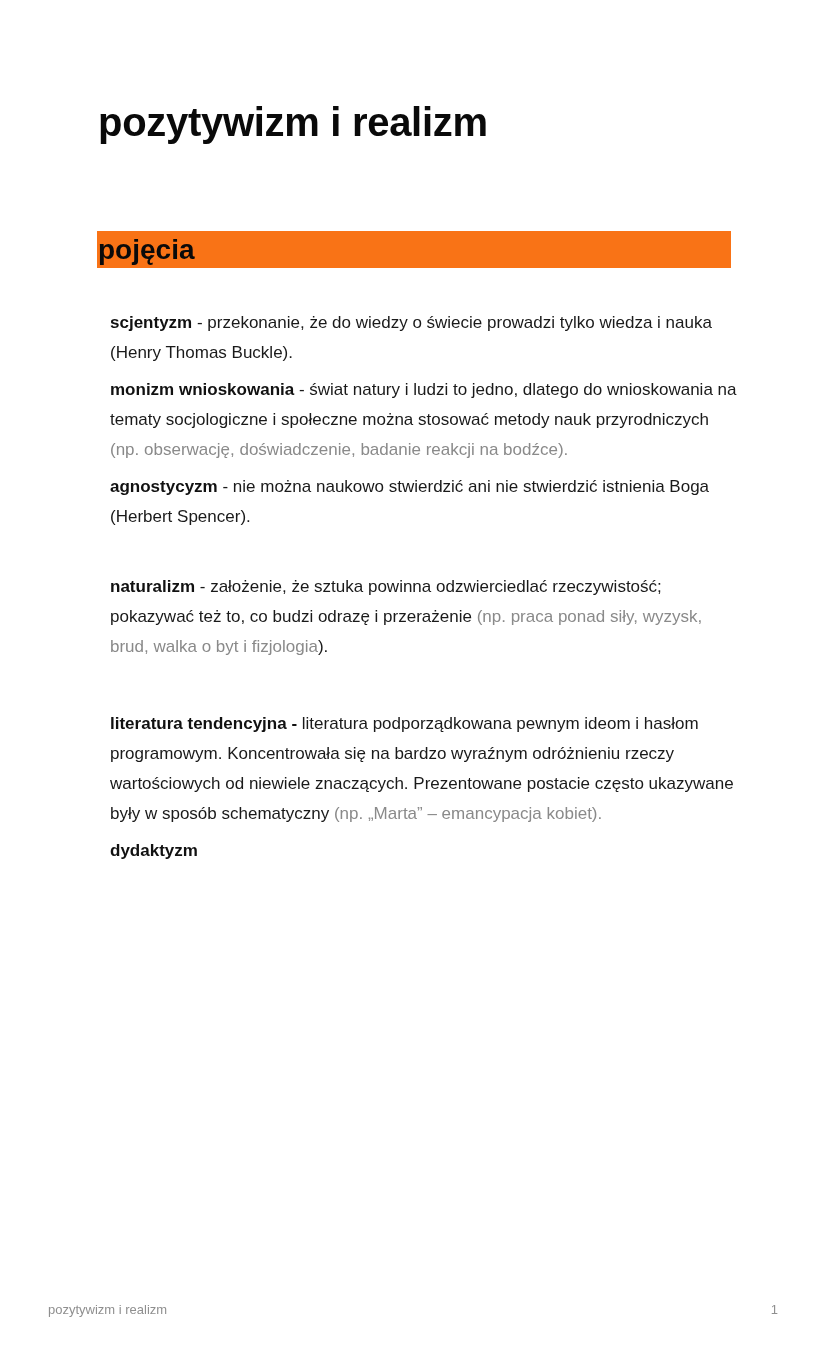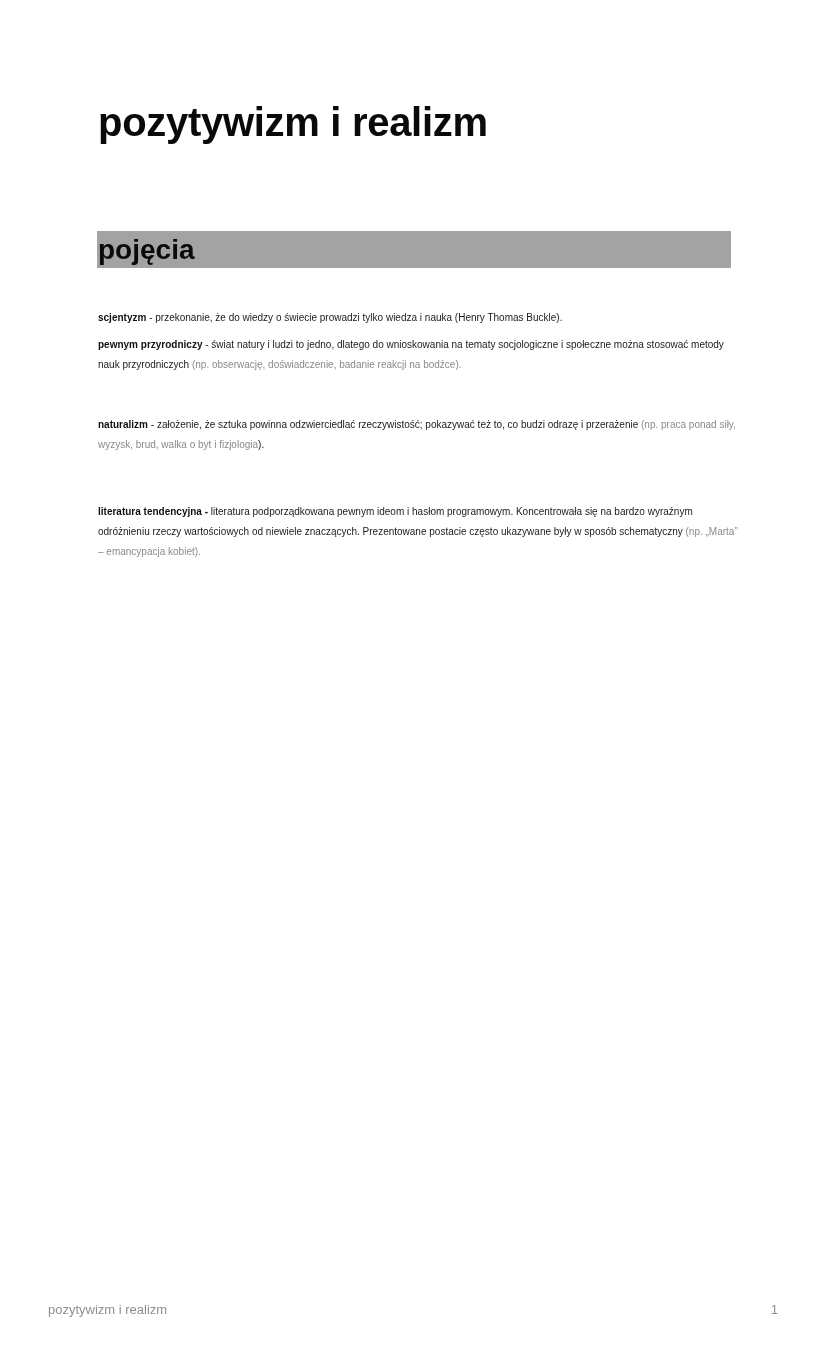--- a/index.html
+++ b/index.html
@@ -1,55 +1,57 @@
 <!DOCTYPE html>
 <html><head>
   <meta charset="utf-8">
   <style>
     html, body { margin: 0; padding: 0; background: #ffffff; }
     body { width: 828px; height: 1363px; position: relative; overflow: hidden;
            font-family: "Liberation Sans", sans-serif; color: #111111; }
     .page-title { position: absolute; left: 98px; top: 96px; margin: 0;
                   font-size: 40px; font-weight: bold; line-height: 52px; letter-spacing: -0.3px; color: #0a0a0a; }
     .section-heading { position: absolute; left: 97px; top: 231px; width: 634px; height: 37px;
-                       background: #a3a3a3; margin: 0; }
+                       background: #f97316; margin: 0; }
     .section-heading span { display: block; font-size: 28px; font-weight: bold; line-height: 37px;
                             padding-left: 1px; color: #0a0a0a; }
     .content { position: absolute; left: 98px; top: 308px; width: 640px; }
-    .entry { margin: 0 0 7px 0; font-size: 10px; line-height: 20px; color: #1a1a1a; }
+    .entry { margin: 0 0 7px 12px; font-size: 17px; line-height: 30px; color: #1a1a1a; }
     .term { font-weight: bold; color: #111111; }
     .note { color: #8a8a8a; }
     .gap1 { height: 33px; }
     .gap2 { height: 40px; }
     .footer-title { position: absolute; left: 48px; top: 1302px; font-size: 13px; color: #8f8f8f; }
     .footer-page { position: absolute; right: 50px; top: 1302px; font-size: 13px; color: #8f8f8f; }
   </style>
 </head>
 <body>
 
 <h1 class="page-title">pozytywizm i realizm</h1>
 
 <h2 class="section-heading">
   <span>pojęcia</span>
 </h2>
 
 <div class="content">
 
   <div>
     <p class="entry"><span class="term">scjentyzm</span><span> - </span><span>przekonanie, że do wiedzy o świecie prowadzi tylko wiedza i nauka (Henry Thomas Buckle).</span></p>
-    <p class="entry"><span class="term">pewnym przyrodniczy</span><span> - </span><span>świat natury i ludzi to jedno, dlatego do wnioskowania na tematy socjologiczne i społeczne można stosować metody nauk przyrodniczych </span><span class="note">(np. obserwację, doświadczenie, badanie reakcji na bodźce).</span></p>
+    <p class="entry"><span class="term">monizm wnioskowania</span><span> - </span><span>świat natury i ludzi to jedno, dlatego do wnioskowania na tematy socjologiczne i społeczne można stosować metody nauk przyrodniczych </span><span class="note">(np. obserwację, doświadczenie, badanie reakcji na bodźce).</span></p>
+    <p class="entry"><span class="term">agnostycyzm</span><span> - </span><span>nie można naukowo stwierdzić ani nie stwierdzić istnienia Boga (Herbert Spencer).</span></p>
   </div>
 
   <div class="gap1"></div>
 
   <div>
     <p class="entry"><span class="term">naturalizm</span><span> - </span><span>założenie, że sztuka powinna odzwierciedlać rzeczywistość; pokazywać też to, co budzi odrazę i przerażenie </span><span class="note">(np. praca ponad siły, wyzysk, brud, walka o byt i fizjologia</span><span>).</span></p>
   </div>
 
   <div class="gap2"></div>
 
   <div>
     <p class="entry"><span class="term">literatura tendencyjna - </span><span>literatura podporządkowana pewnym ideom i hasłom programowym. Koncentrowała się na bardzo wyraźnym odróżnieniu rzeczy wartościowych od niewiele znaczących. Prezentowane postacie często ukazywane były w sposób schematyczny </span><span class="note">(np. „Marta” – emancypacja kobiet).</span></p>
+    <p class="entry"><span class="term">dydaktyzm</span></p>
   </div>
 </div>
 
 <div class="footer-title">pozytywizm i realizm</div>
 <div class="footer-page">1</div>
 
 </body></html>

